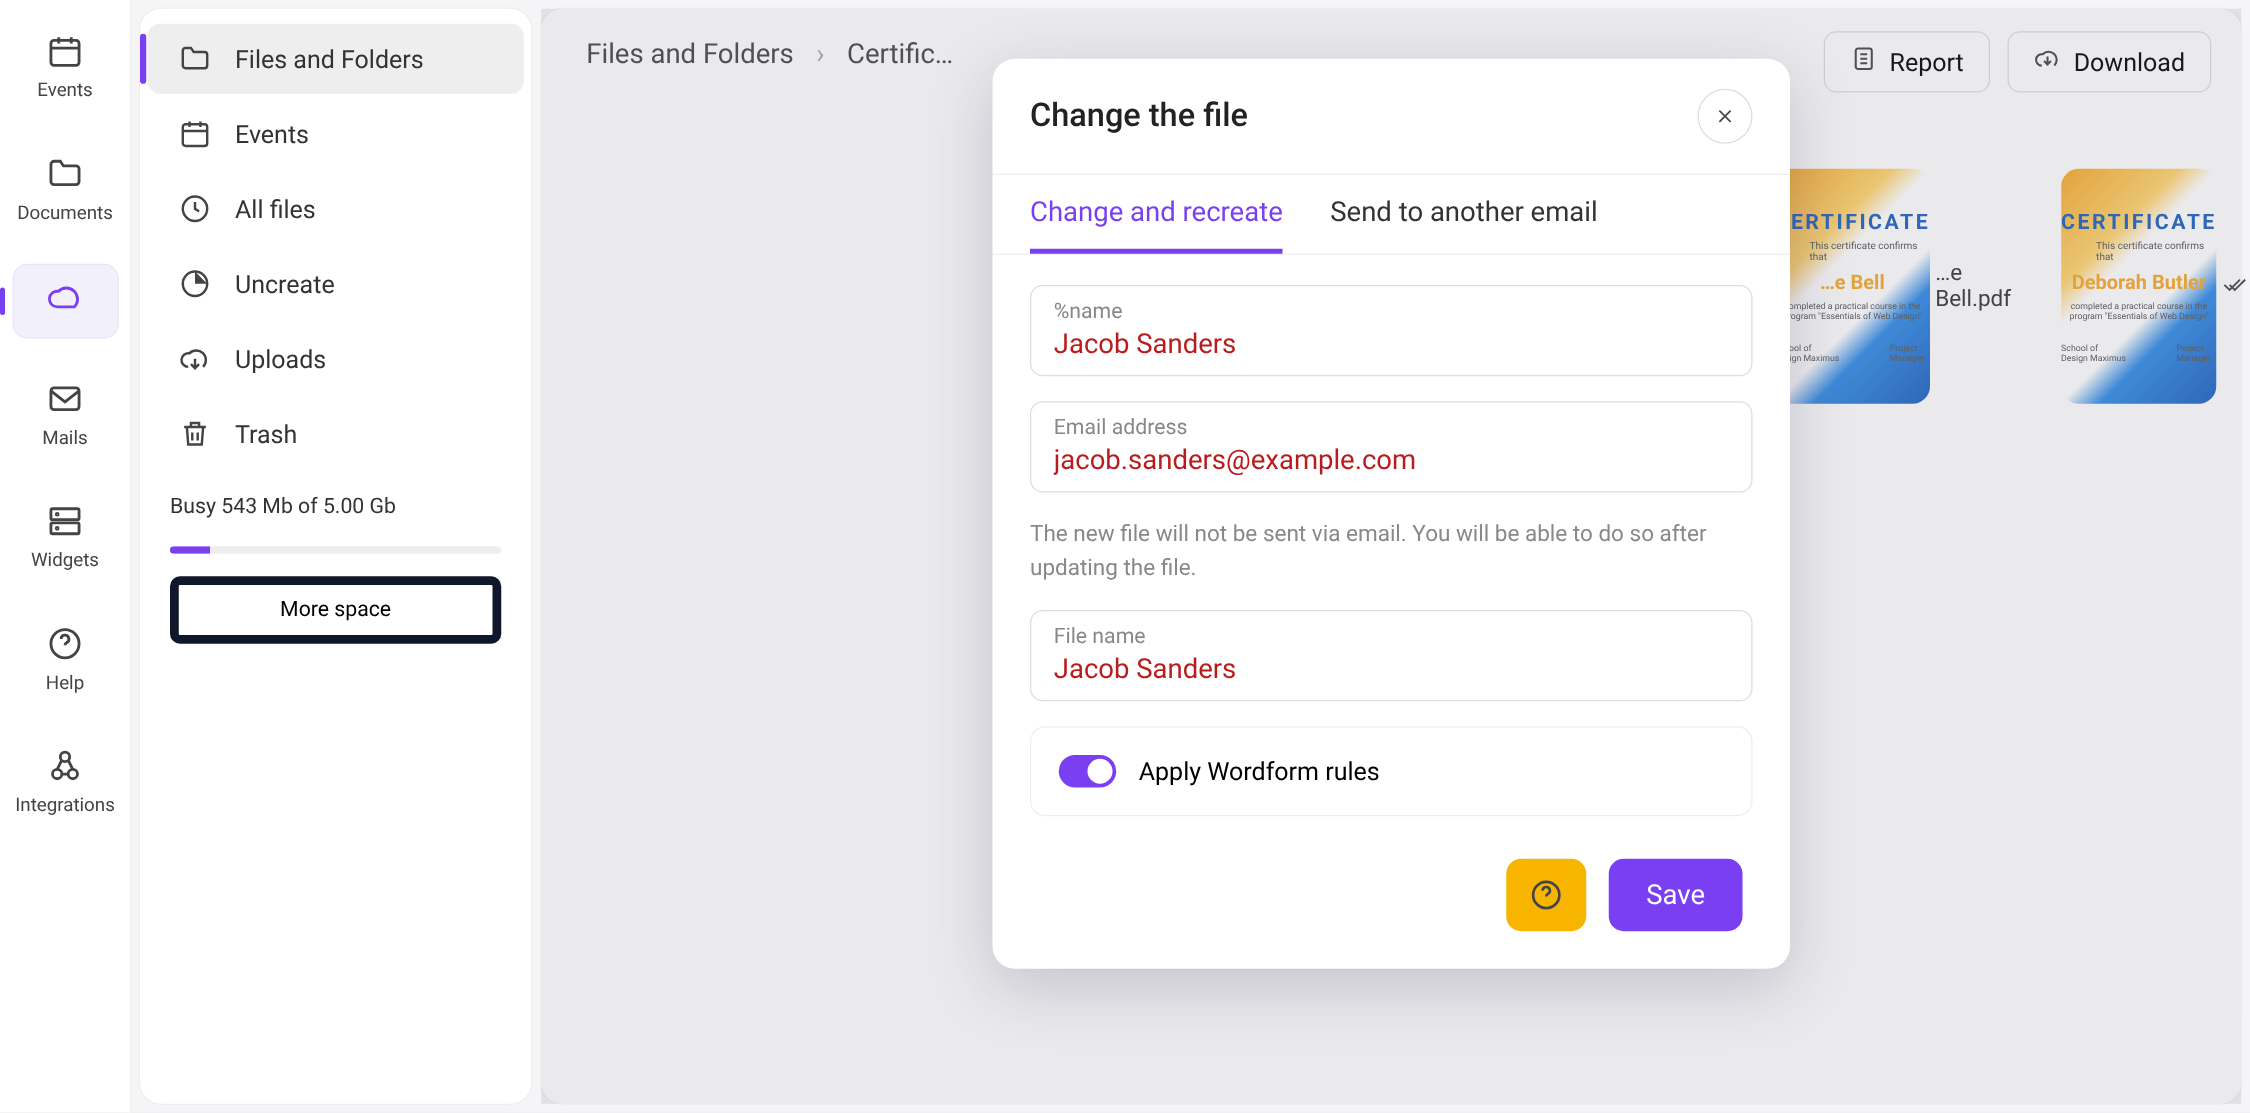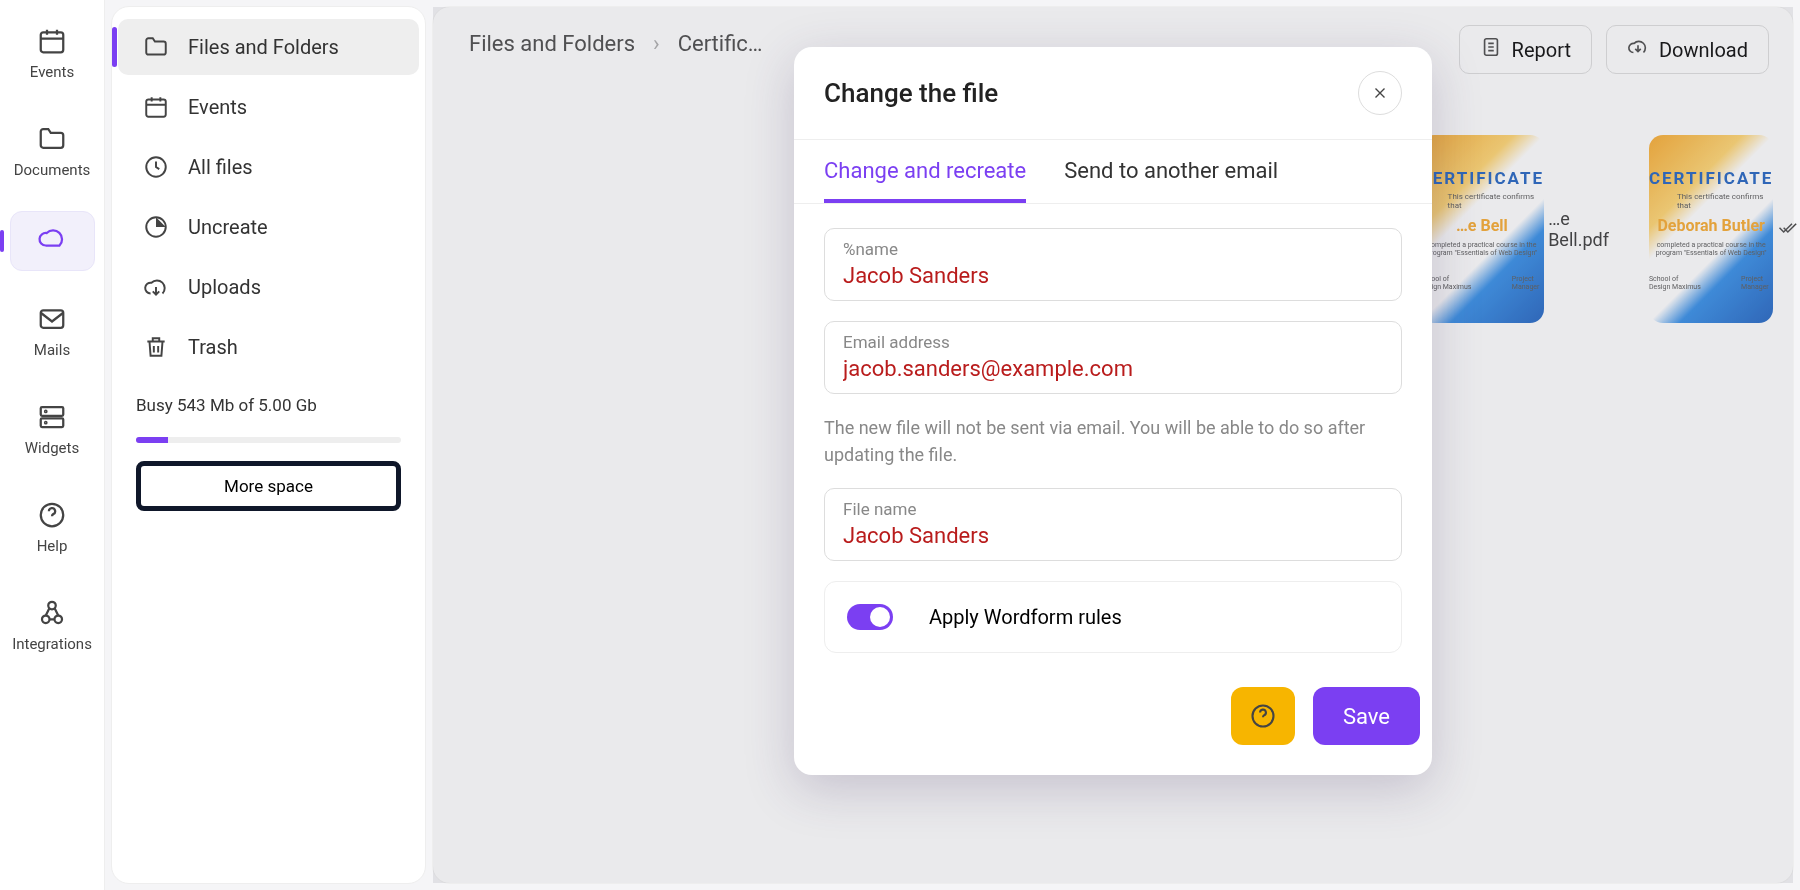--- a/index.html
+++ b/index.html
@@ -14,21 +14,21 @@
   .rail-item.active .ic svg { stroke:#7b3ff2;}
 
   .side { width: 315px; background: #fff; border: 1px solid #eee; border-radius: 18px; margin: 6px 0 6px 6px; padding: 12px 0; display:flex; flex-direction:column; gap:4px;}
   .side-item { display:flex; align-items:center; gap:18px; padding:14px 24px; font-size:20px; color:#333; cursor:pointer; border-radius:10px; margin:0 6px;}
   .side-item.active { background:#eeeeee; position:relative;}
   .side-item.active::before { content:''; position:absolute; left:-6px; top:8px; bottom:8px; width:5px; background:#7b3ff2; border-radius:3px;}
   .side-item .sic { width:28px;height:28px;display:flex;align-items:center;justify-content:center;}
   .storage { padding: 16px 24px 8px; font-size:17px; color:#333;}
   .bar { height:6px; background:#eee; border-radius:3px; margin:10px 24px 14px; overflow:hidden;}
   .bar > div { height:100%; background:#7b3ff2; width:12%;}
-  .more-btn { margin: 0 24px; border:5px solid #0f172a; background:#fff; padding:10px 18px; font-size:17px; border-radius:8px; cursor:pointer;}
+  .more-btn { margin: 0 24px; border:7px solid #0f172a; background:#fff; padding:10px 18px; font-size:17px; border-radius:8px; cursor:pointer;}
 
   .main { flex:1; background:#fff; border:1px solid #eee; border-radius:18px; margin:6px; position:relative; padding: 18px 24px; display:flex; flex-direction:column;}
   .topbar { display:flex; justify-content:flex-end; gap:14px; }
   .topbtn { display:flex; align-items:center; gap:10px; border:1px solid #ddd; background:#fff; padding:10px 20px; font-size:20px; border-radius:10px; cursor:pointer;}
   .breadcrumb { position:absolute; left:36px; top:24px; font-size:22px; color:#444; display:flex; gap:18px;}
   .grid { position:absolute; top:128px; left:480px; right:34px; display:grid; grid-template-columns:repeat(4,1fr); gap:28px 36px;}
   .card {display:flex;flex-direction:row;}
   .thumb { height:188px; border-radius:14px; background: linear-gradient(135deg,#f7a829 0%,#ffd36b 30%,#fff 40%,#fff 60%,#2e8ae6 70%,#1c5fbf 100%); position:relative; display:flex; align-items:center; justify-content:center; flex-direction:column; color:#1c5fbf;}
   .thumb .ct {font-size:17px; font-weight:700; letter-spacing:2px;}
   .thumb .cs {font-size:8px; color:#555; margin-top:4px;margin-left:28px;}
@@ -45,24 +45,24 @@
   .mhdr h2 { font-size:26px; font-weight:500; color:#222;}
   .close { width:44px;height:44px;border:1px solid #ddd;border-radius:50%;background:#fff;display:flex;align-items:center;justify-content:center;cursor:pointer;}
   .tabs { display:flex; gap:38px; padding:0 30px; border-bottom:1px solid #eee; border-top:1px solid #eee;}
   .tab { padding:18px 0 16px; font-size:22px; color:#333; cursor:pointer; border-bottom:4px solid transparent;}
   .tab.active { color:#7b3ff2; border-bottom-color:#7b3ff2;}
   .mbody { padding: 24px 30px 8px; display:flex; flex-direction:column; gap:20px;}
   .field { border:1px solid #ddd; border-radius:10px; padding:10px 18px 12px;}
   .field .lbl {font-size:17px; color:#888;}
   .field input { border:none; outline:none; font-size:22px; width:100%; margin-top:4px; color:#b91c1c;}
   .hint { font-size:18px; color:#888; line-height:1.5;}
-  .toggle-row { border:1px solid #eee; border-radius:12px; padding:22px 22px; display:flex; align-items:center; gap:36px; font-size:20px;}
+  .toggle-row { border:1px solid #eee; border-radius:12px; padding:22px 22px; display:flex; align-items:center; gap:18px; font-size:20px;}
   .toggle { width:46px;height:26px;background:#7b3ff2;border-radius:15px;position:relative;cursor:pointer;}
   .toggle::after{content:'';position:absolute;right:3px;top:3px;width:20px;height:20px;background:#fff;border-radius:50%;}
-  .mftr { display:flex; justify-content:flex-end; gap:18px; padding:26px 12px 30px;}
+  .mftr { display:flex; justify-content:flex-end; gap:18px; padding:26px 38px 30px;}
   .help-btn { width:64px;height:58px;background:#f7b500;border-radius:12px;display:flex;align-items:center;justify-content:center;cursor:pointer;}
   .save-btn { background:#7b3ff2; color:#fff; font-size:22px; padding:14px 30px; border:none; border-radius:12px; cursor:pointer;}
   svg{stroke:#444;stroke-width:1.8;fill:none;}
 </style>
 </head>
 <body>
 
 <div class="rail">
   <div class="rail-item">
     <div class="ic">

